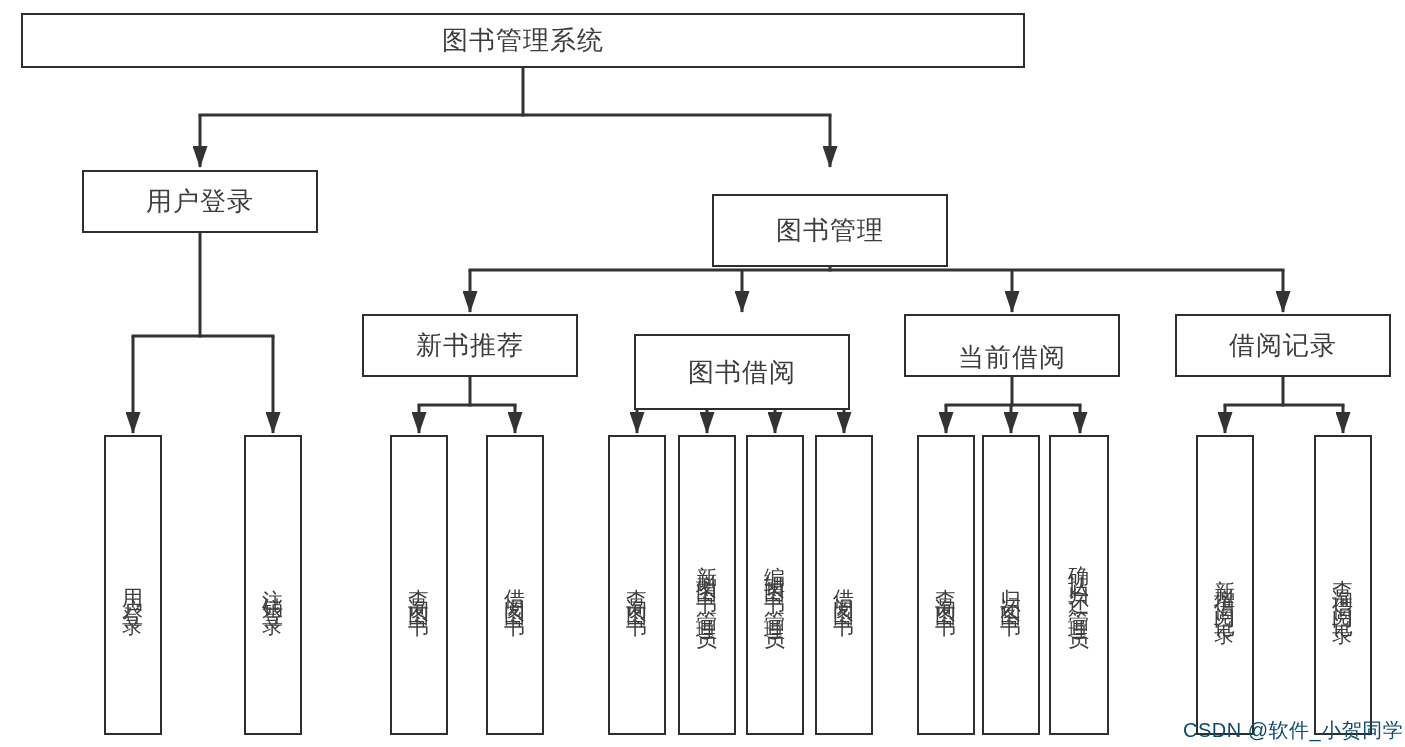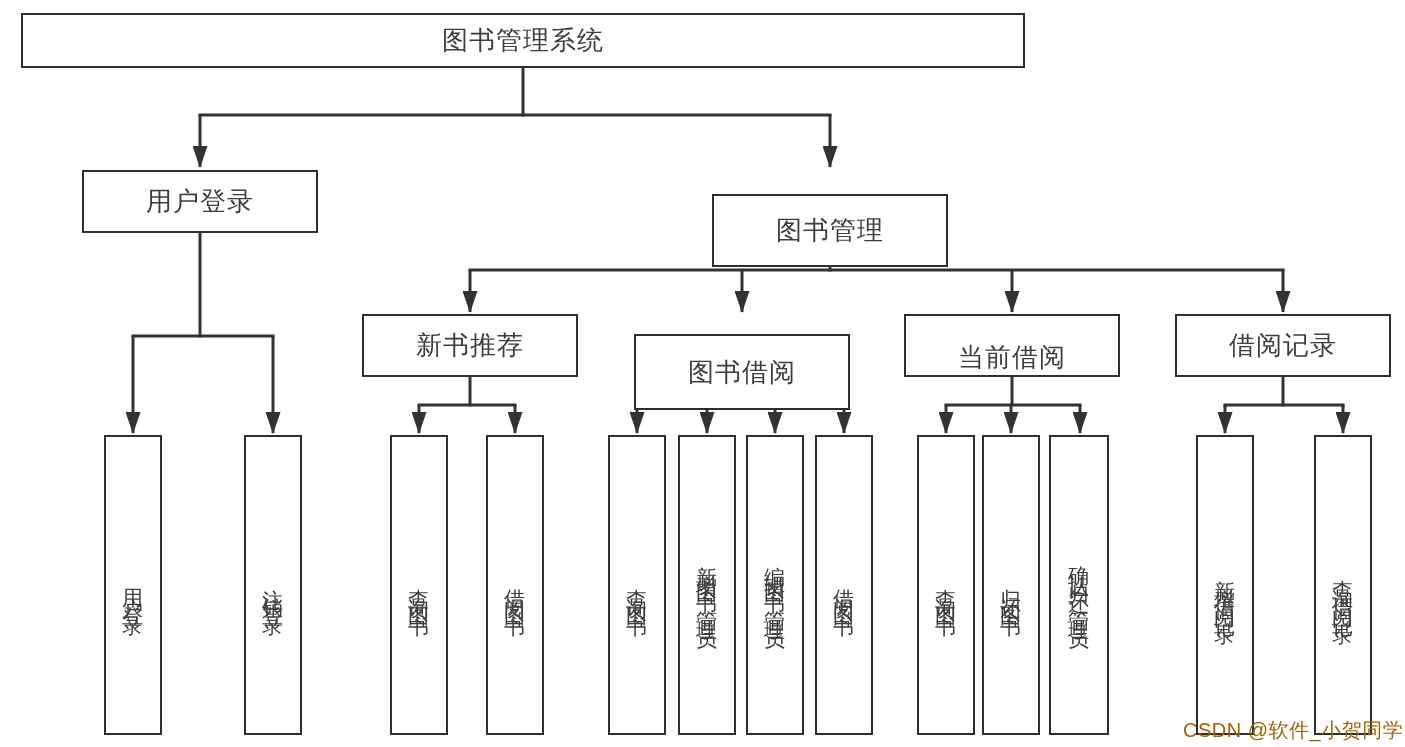--- a/index.html
+++ b/index.html
@@ -28,21 +28,21 @@
   .vbox .vtext {
     writing-mode: vertical-rl;
     letter-spacing: 9px;
     margin-bottom: -9px;
     line-height: 1;
   }
   .watermark {
     position: absolute;
     left: 1183px; top: 717px;
     font-size: 20px;
-    color: #a16207;
+    color: #0c4a6e;
     letter-spacing: 0.5px;
     white-space: nowrap;
   }
   line { stroke: #333333; stroke-width: 3; }
 </style>
 </head>
 <body>
 
 <div id="canvas">
 

